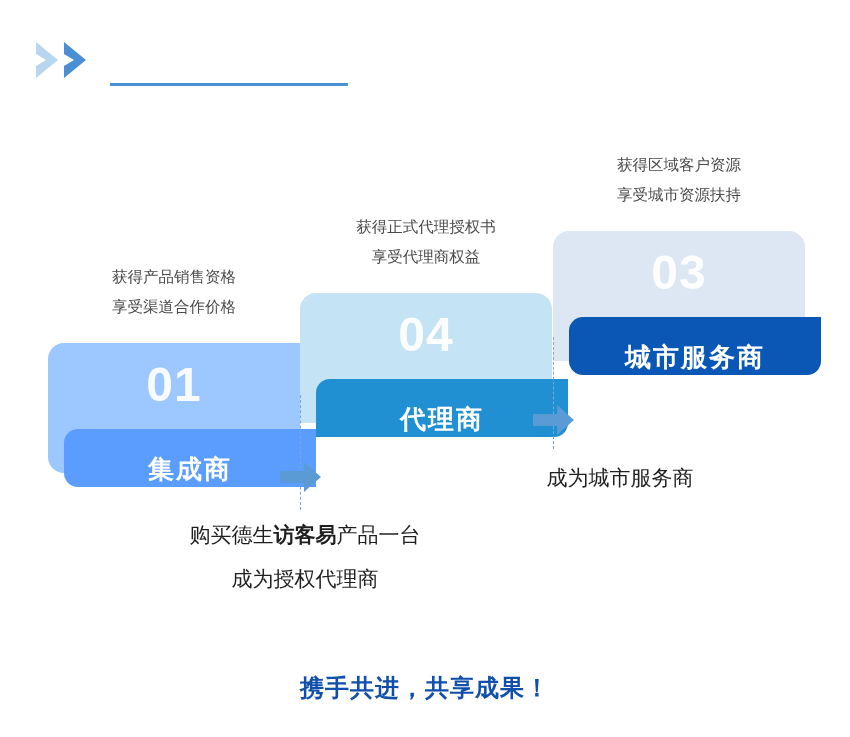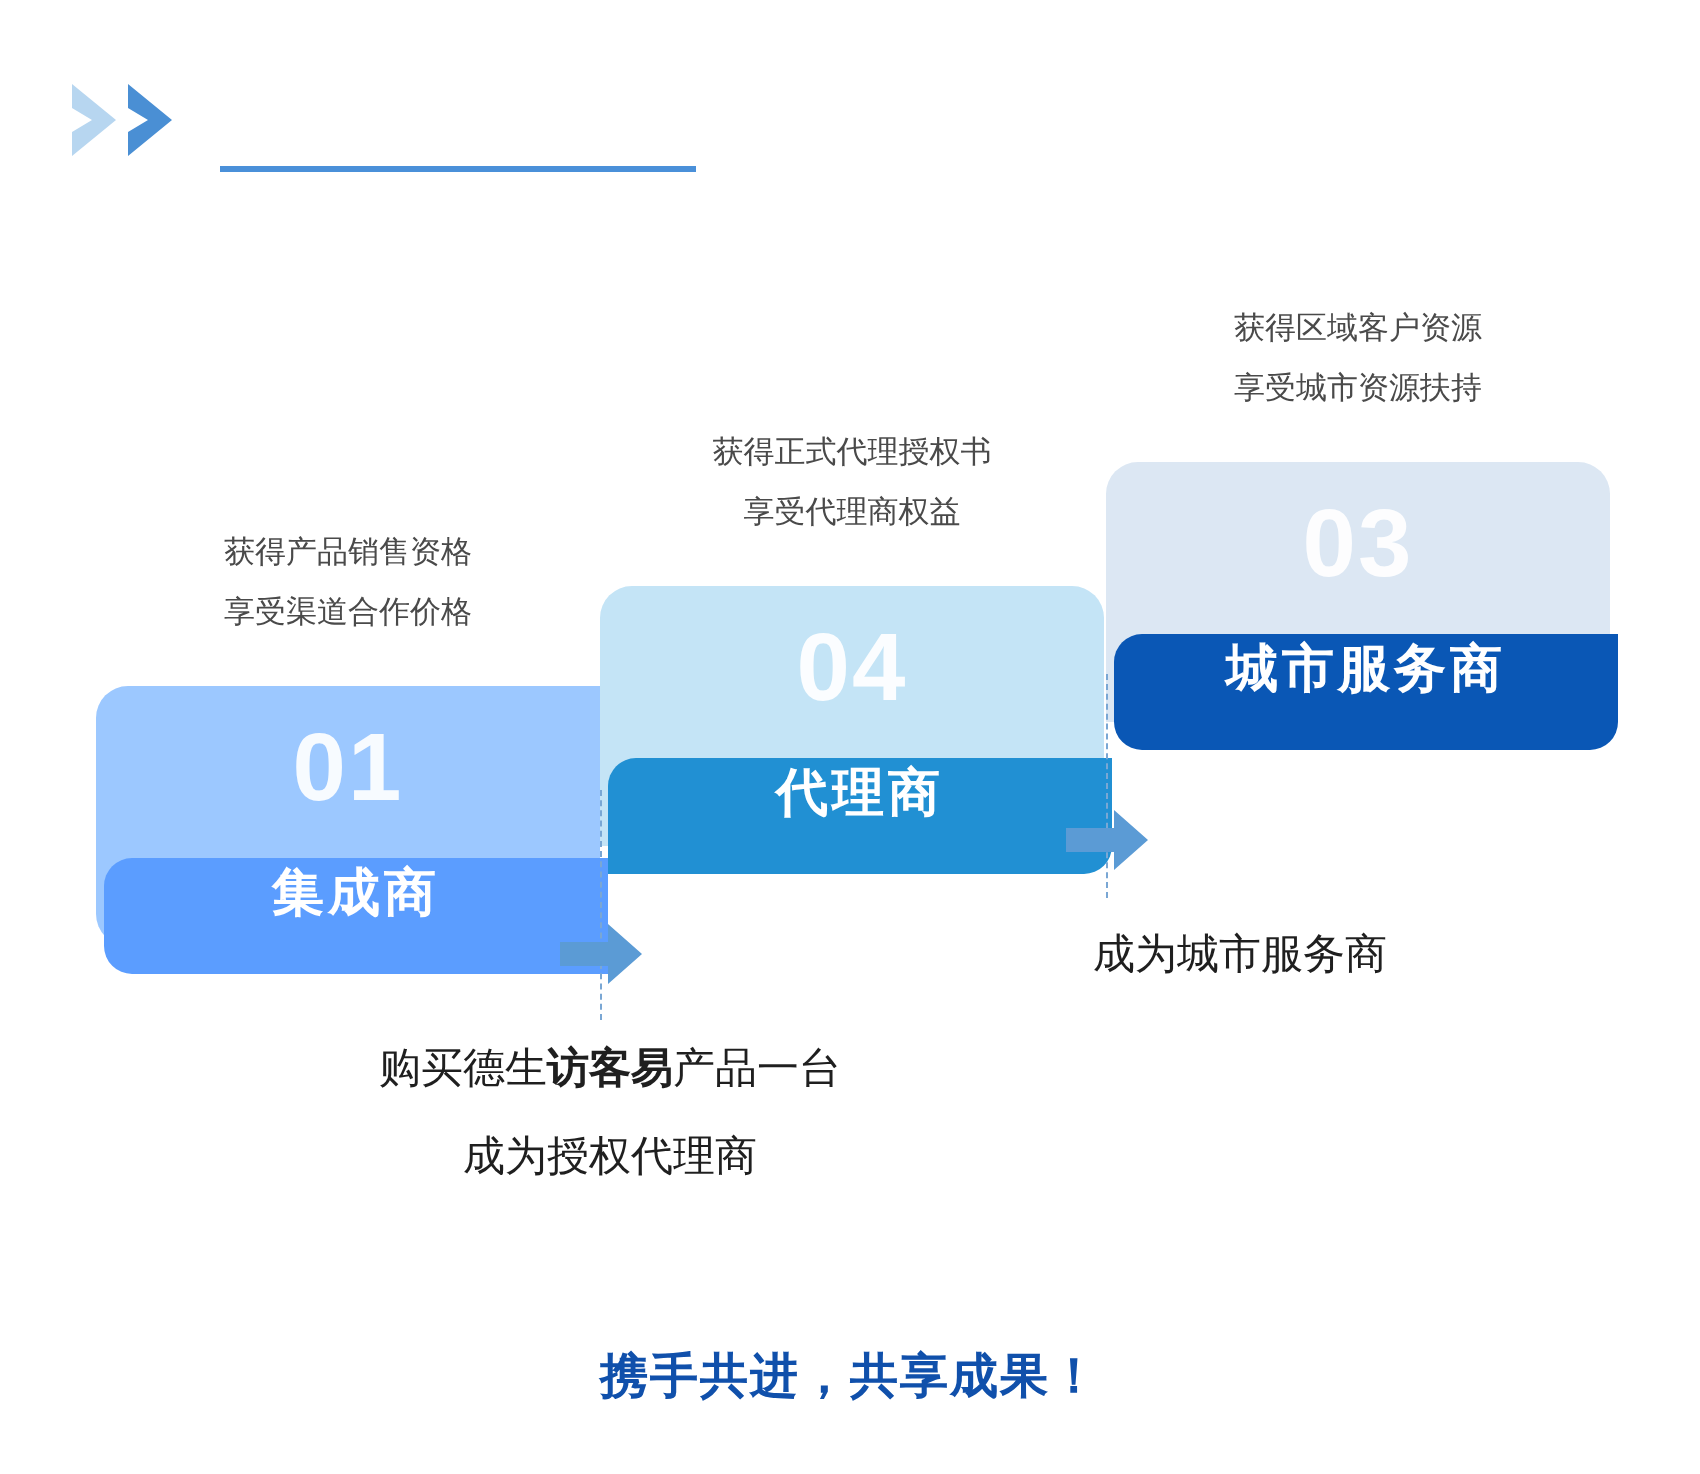--- a/index.html
+++ b/index.html
@@ -93,24 +93,24 @@
     width: 100%;
     text-align: center;
     font-size: 48px;
     font-weight: bold;
     color: rgba(255,255,255,0.92);
     letter-spacing: 1px;
     line-height: 1;
   }
   .card .band {
     position: absolute;
-    left: 4px;
+    left: 16px;
     width: 100%;
     display: flex;
-    align-items: flex-start;
+    align-items: flex-end;
     justify-content: center;
   }
   .card .band-label {
     font-size: 26px;
     font-weight: bold;
     color: #ffffff;
     letter-spacing: 2px;
     white-space: nowrap;
   }
 

